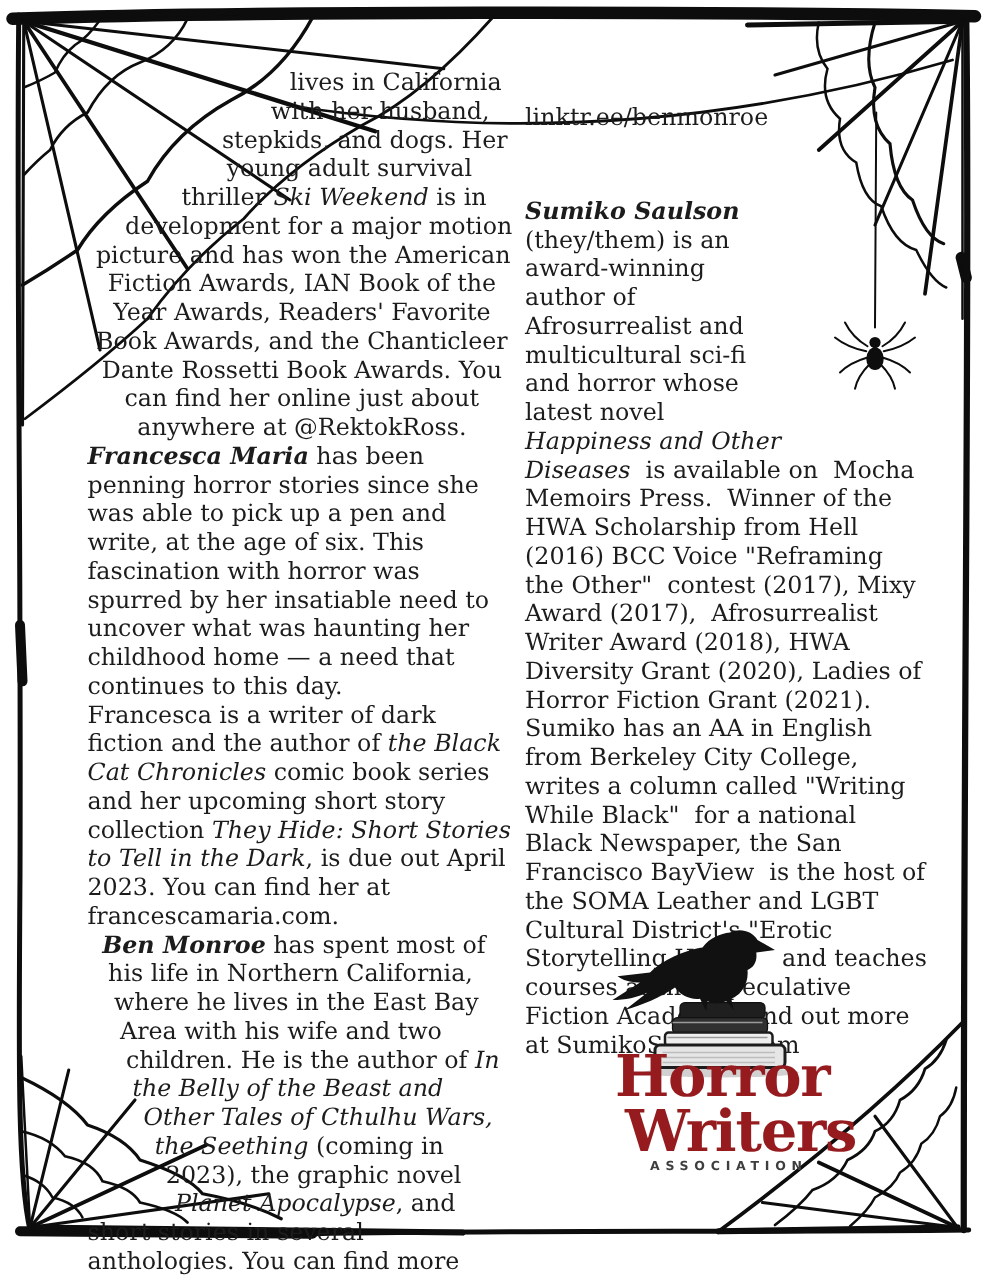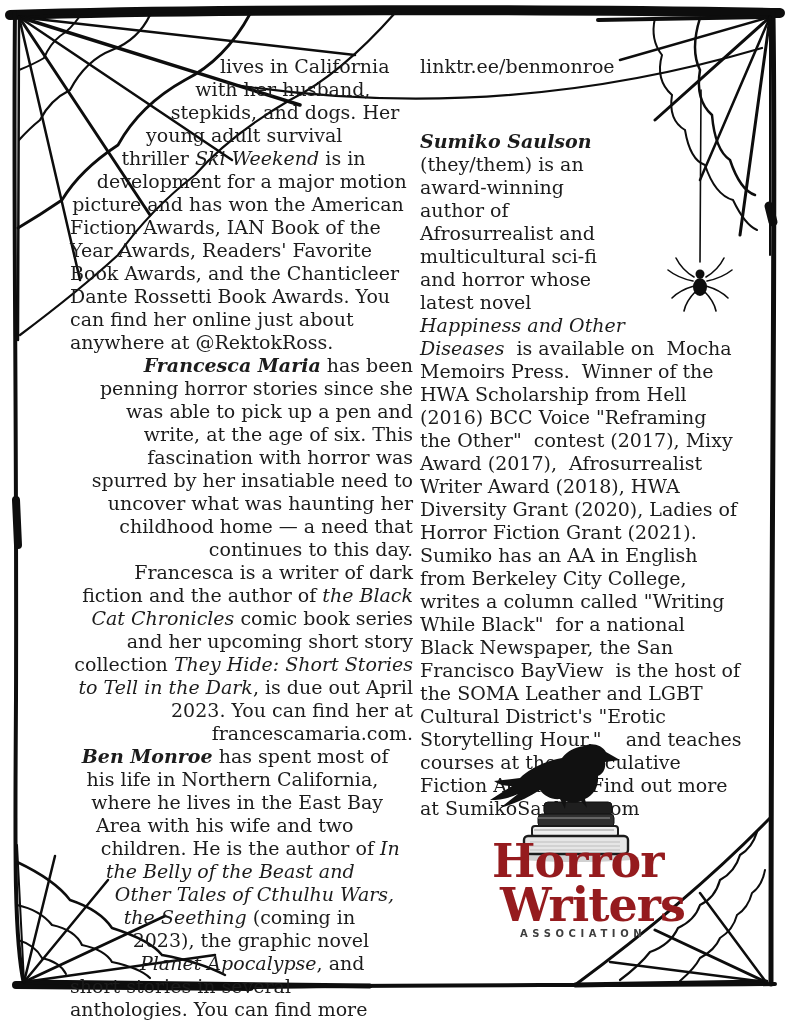--- a/index.html
+++ b/index.html
@@ -7,24 +7,24 @@
     position:relative;
     width:791px;height:1023px;
     background:#ffffff;
     overflow:hidden;
     font-family:"DejaVu Serif","Liberation Serif",serif;
     color:#1c1c1c;
   }
   #frame-svg{position:absolute;left:0;top:0;width:791px;height:1023px;pointer-events:none;}
   .col{position:absolute;top:55px;font-size:19px;line-height:23px;}
   #col-left{left:70px;width:343px;}
-  #col-right{left:420px;width:322px;}
+  #col-right{left:420px;width:322px;margin-top:28px;}
   p.bio{margin:0;padding:0;}
-  .m-after-1{margin-bottom:24px;}
-  .m-after-2{margin-bottom:20px;text-align:right;}
+  .m-after-1{margin-bottom:24px;text-align:center;}
+  .m-after-2{margin-bottom:20px;}
   .segs{white-space:pre-wrap;}
   .seg-i{font-style:italic;}
   .seg-bi{font-style:italic;font-weight:bold;}
   .link-line{margin:0 0 52px 0;}
   
   .wrap-tl{float:left;width:150px;height:140px;shape-outside:polygon(0 0,100% 0,0 100%);}
   .wrap-bl{float:left;width:70px;height:70px;margin-top:156px;shape-outside:polygon(0 0,10% 0,50% 60%,100% 100%,0 100%);}
   .wrap-spider{float:right;width:160px;height:205px;shape-outside:polygon(100% 0%,74% 5%,30% 26%,18% 55%,26% 82%,58% 96%,100% 100%);}
   
   #hwa-logo{position:absolute;left:472px;top:738px;width:218px;height:215px;}

